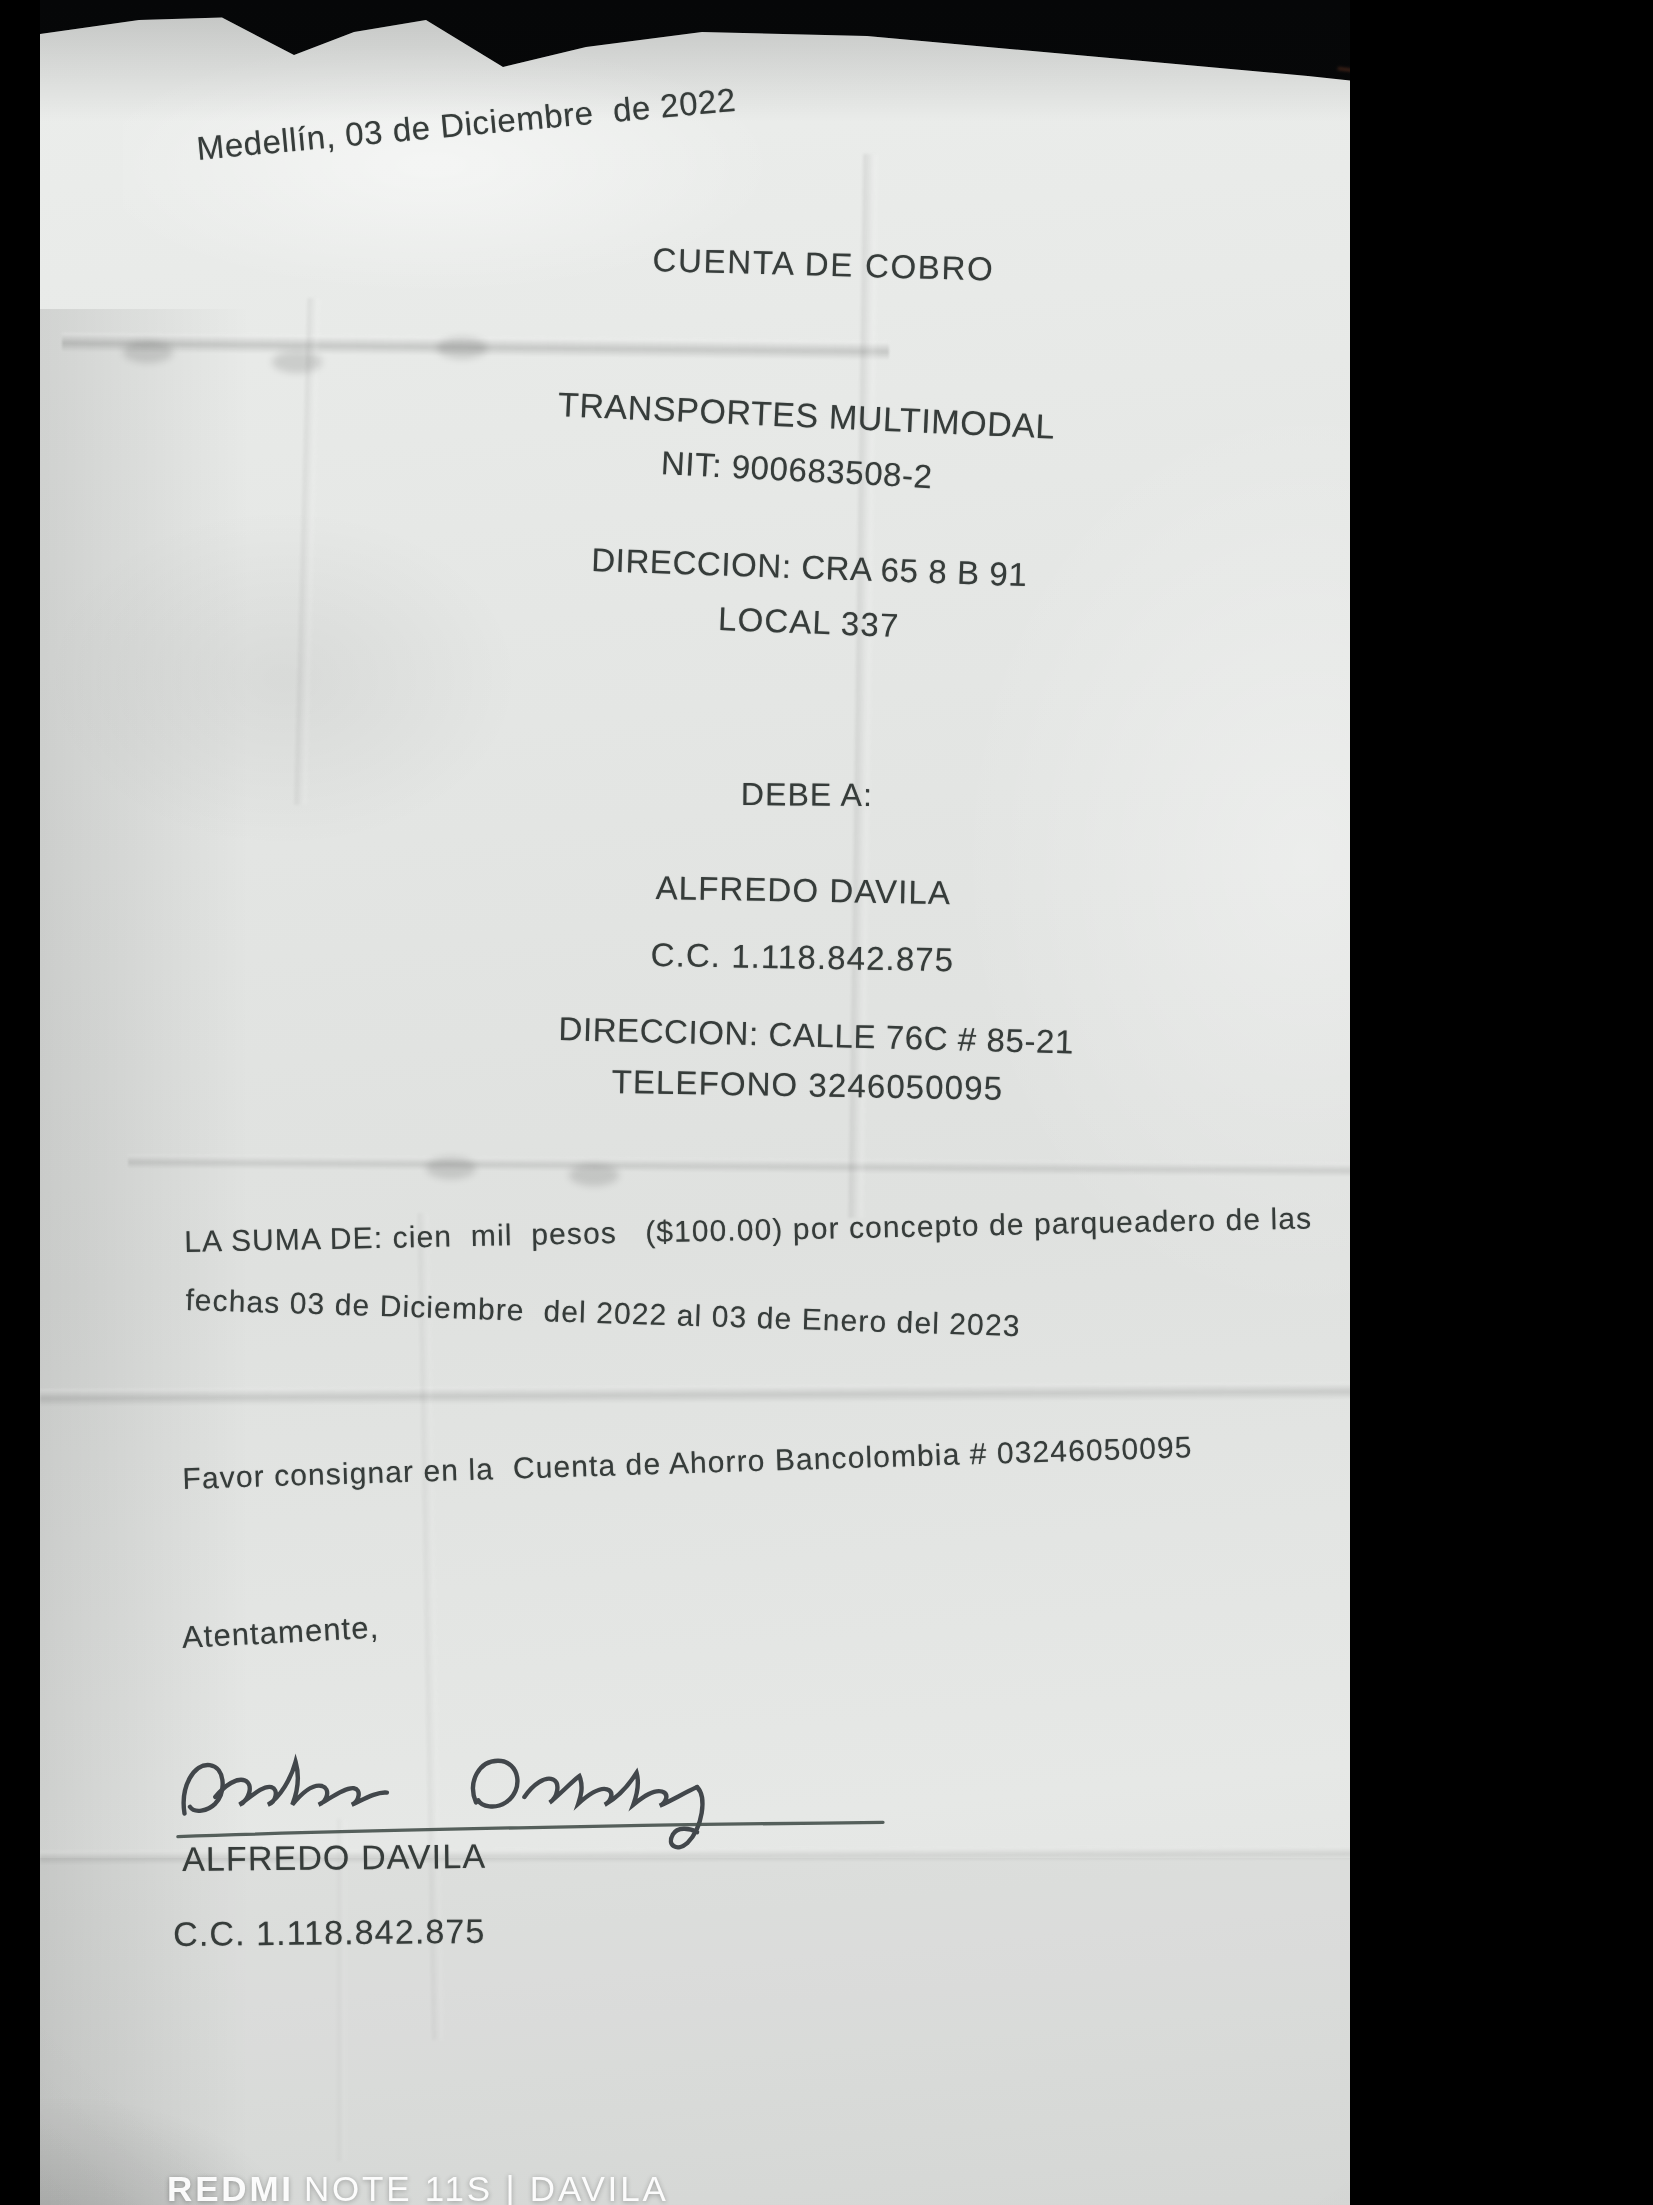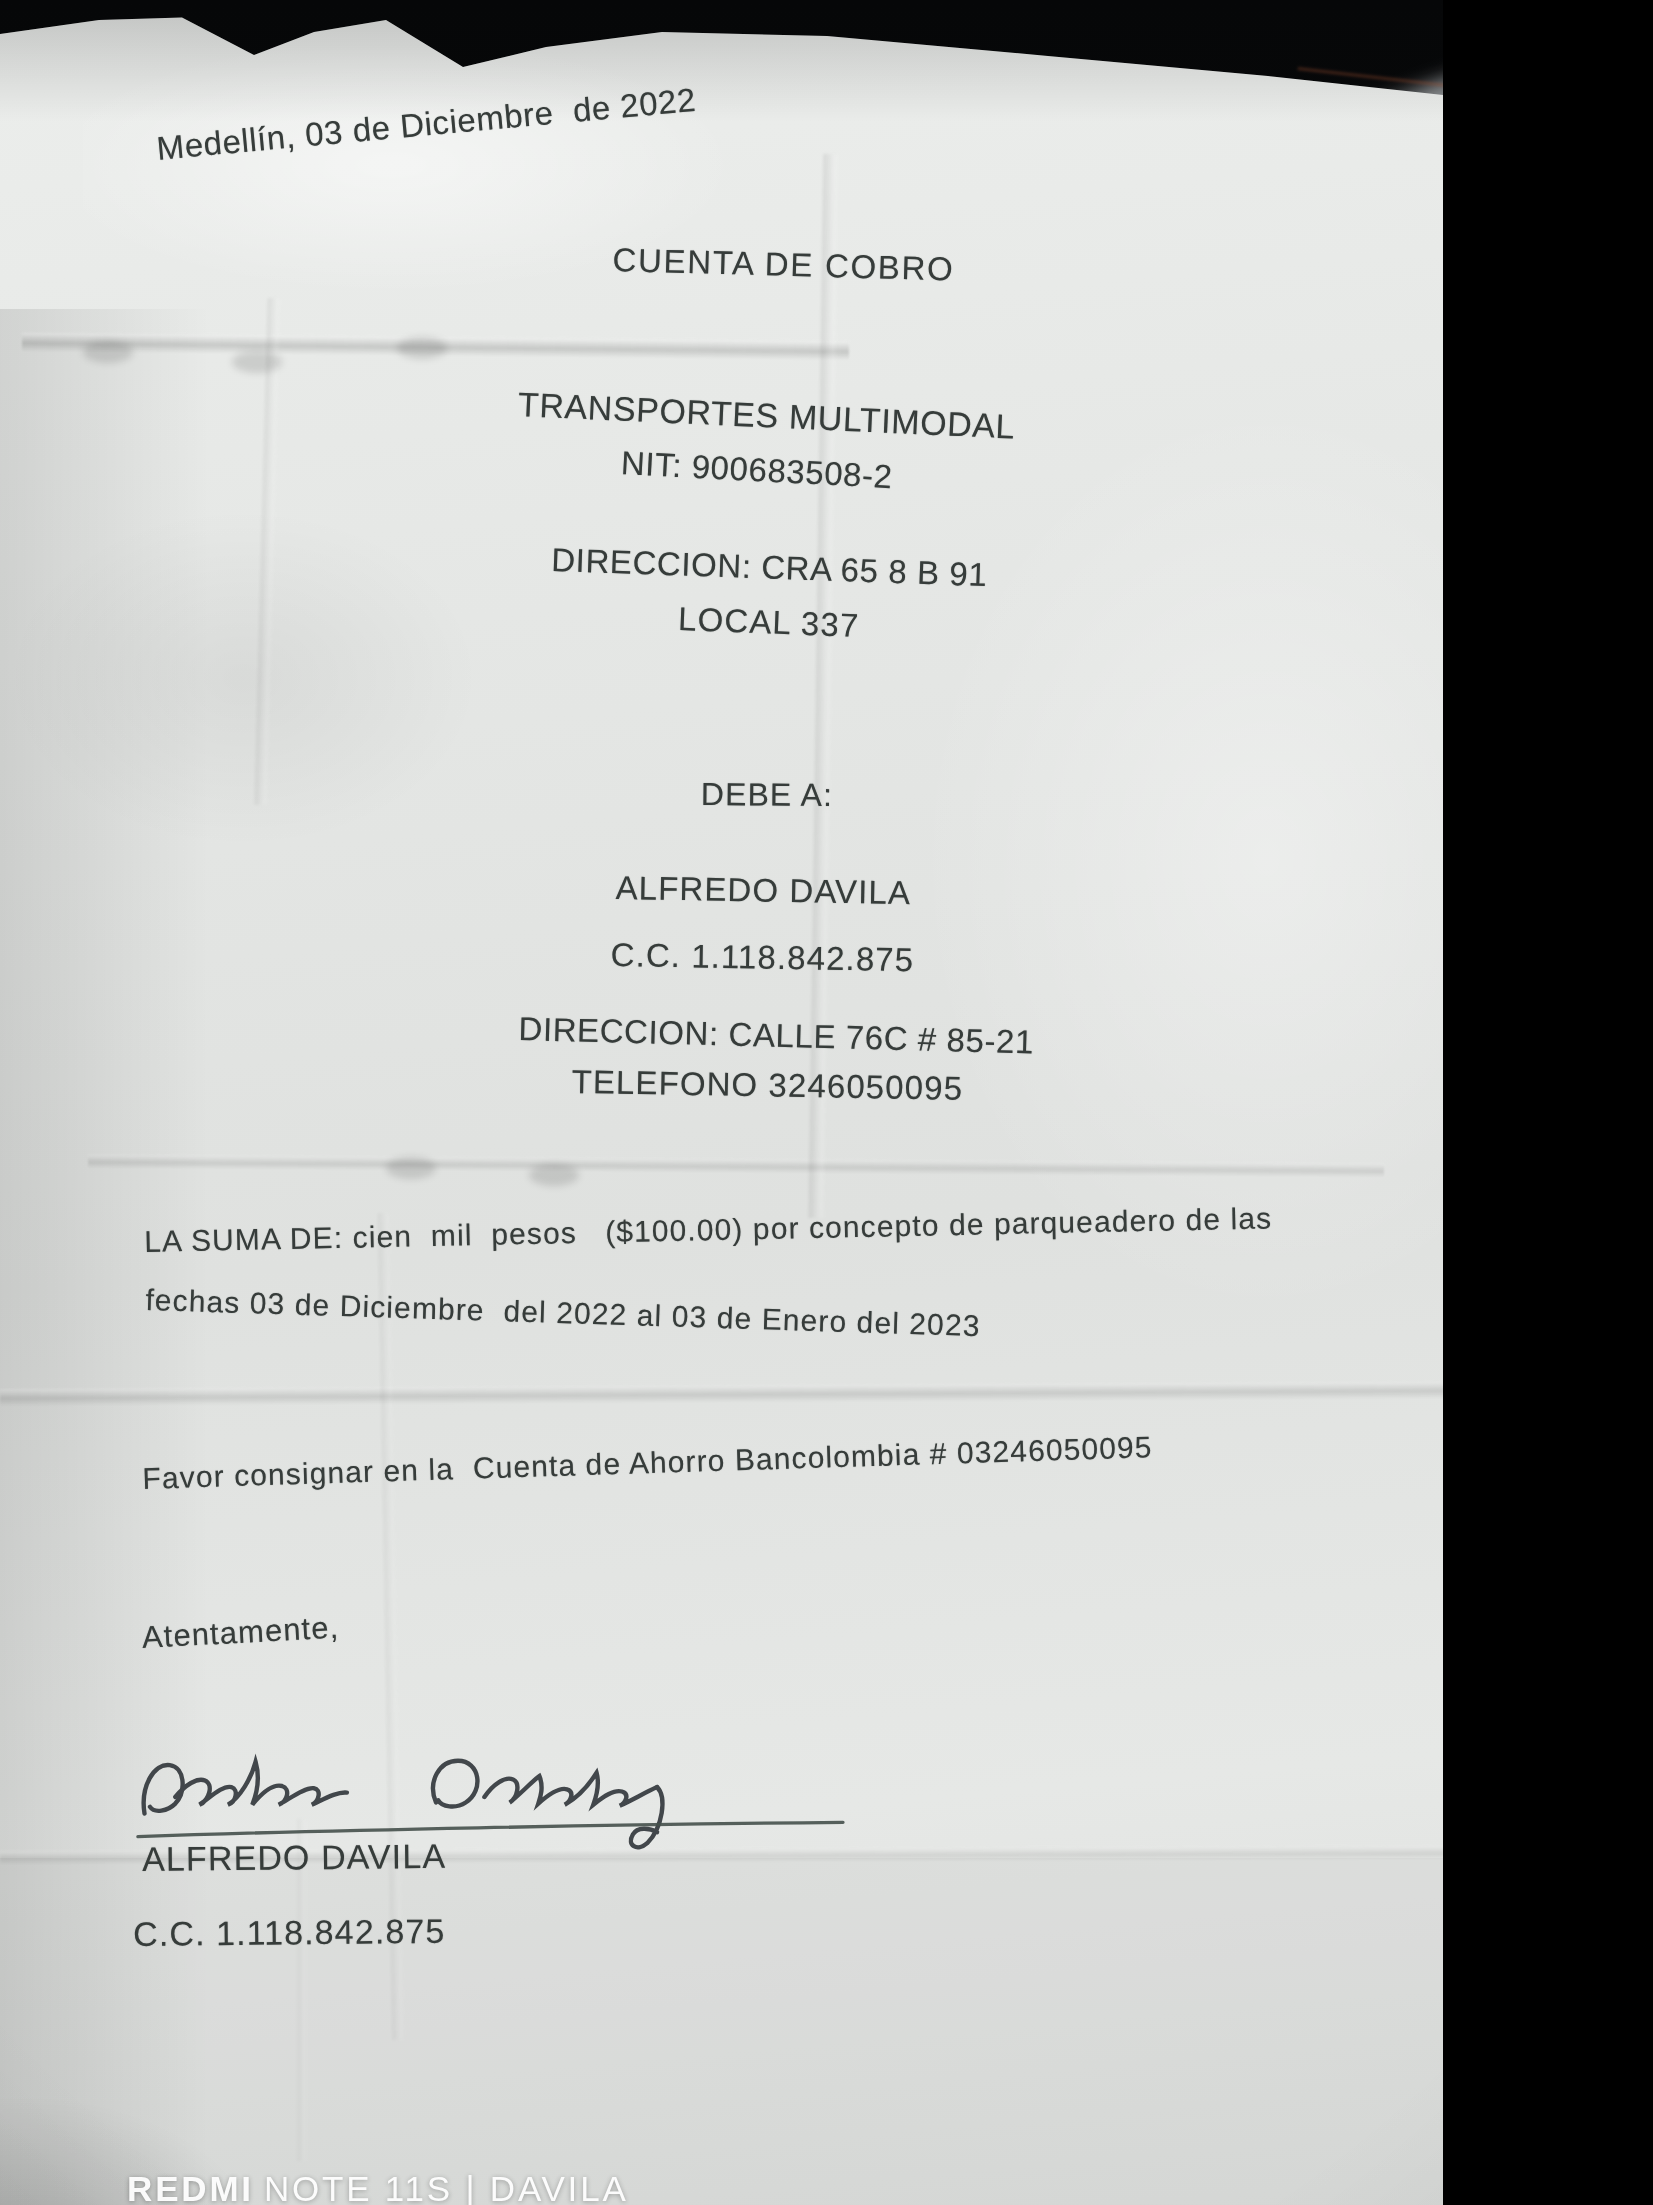--- a/index.html
+++ b/index.html
@@ -1,18 +1,18 @@
 <!DOCTYPE html>
 <html style="font-size:8.8px"><head>
 <meta charset="utf-8">
 <style>
   html,body{margin:0;padding:0;background:#000;}
-  .stage{position:relative;width:1443px;height:2205px;overflow:hidden;
+  .stage{position:relative;width:1310px;height:2205px;overflow:hidden;
          background:linear-gradient(180deg,#060708 0%,#0a0b0c 30%,#0b0a0b 70%,#0d0c0d 100%);
-         font-family:"Liberation Sans",sans-serif;}
+         font-family:"Liberation Sans",sans-serif;margin-left:40px;}
   .stage *{position:absolute;box-sizing:border-box;}
 
   
   .pillar-band{left:1285px;top:66px;width:452px;height:353px;
     background:linear-gradient(100deg,rgba(90,95,98,0) 5%,rgba(150,153,155,.9) 40%,rgba(120,124,126,.7) 60%,rgba(40,42,44,.25) 82%,rgba(0,0,0,0) 100%);
     filter:blur(8.8px);transform:rotate(-19deg);}
   .leather-shape{left:1478px;top:232px;width:309px;height:662px;
     background:radial-gradient(140% 120% at 100% 35%,#26282a 0%,#171a1b 45%,#0a0c0d 100%);
     border-radius:154px 0 0 99px / 237px 0 0 143px;
     box-shadow:inset 5.5px 6.6px 12px rgba(255,255,255,.05);}

